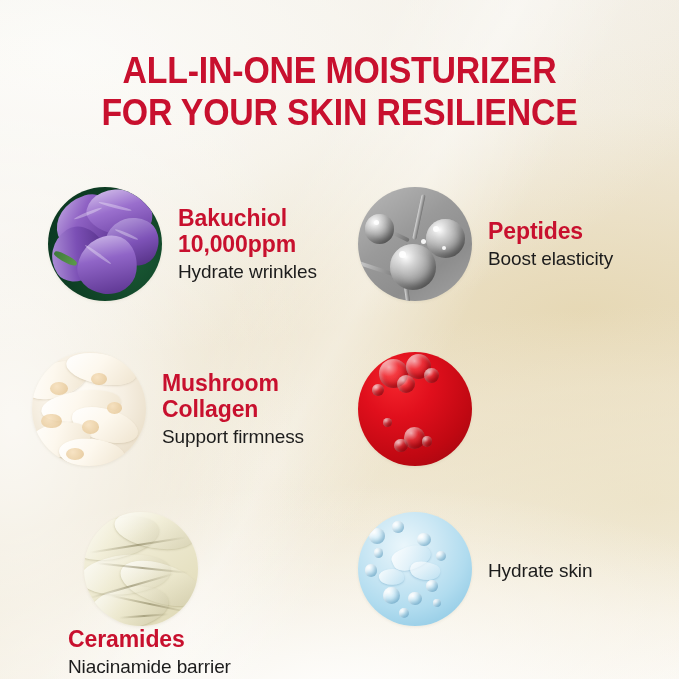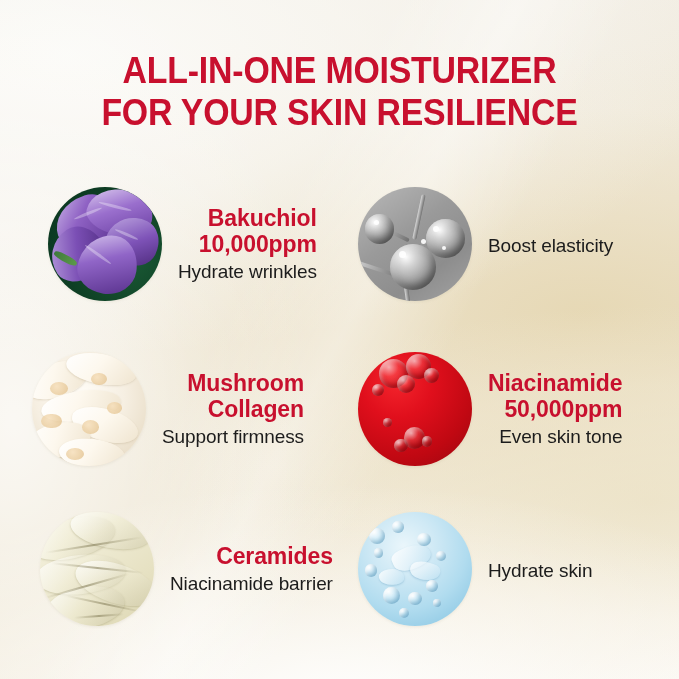--- a/index.html
+++ b/index.html
@@ -84,21 +84,21 @@
     font-weight:bold;
     font-size:36px;
     line-height:42px;
     letter-spacing:-0.2px;
     transform:scaleX(.94);
     white-space:nowrap;
   }
   .headline .hl-line { display:block; }
 
   
-  .grid { position:absolute; inset:0;text-align:right; }
+  .grid { position:absolute; inset:0; }
 
   .cell { position:absolute; display:flex; align-items:center; }
 
   .thumb {
     position:relative;
     width:114px; height:114px;
     border-radius:50%;
     overflow:hidden;
     flex:0 0 auto;
     box-shadow:0 1px 3px rgba(120,105,70,.10);
@@ -239,20 +239,21 @@
           <div class="mol-ball" style="left:60%; top:28%; width:34%; height:34%;"></div>
           <div class="mol-ball" style="left:6%;  top:24%; width:26%; height:26%;"></div>
           <div class="mol-spec" style="left:36%; top:56%; width:7px; height:7px;"></div>
           <div class="mol-spec" style="left:66%; top:34%; width:6px; height:6px;"></div>
           <div class="mol-spec" style="left:14%; top:29%; width:5px; height:5px;"></div>
           <div class="mol-spec" style="left:55%; top:46%; width:5px; height:5px;"></div>
           <div class="mol-spec" style="left:74%; top:52%; width:4px; height:4px;"></div>
         </div>
       </div>
       <div class="txt">
+        <div class="ing-name">Peptides</div>
         <div class="ing-desc">Boost elasticity</div>
       </div>
     </div>
 
     <div class="cell" style="left:32px; top:352px;">
       <div class="thumb">
         <div class="art art-mush">
           <div class="mush-frill" style="left:-8%; top:10%; width:58%; height:30%; transform:rotate(-18deg);"></div>
           <div class="mush-frill" style="left:30%; top:2%;  width:62%; height:26%; transform:rotate(10deg);"></div>
           <div class="mush-frill" style="left:8%;  top:34%; width:70%; height:26%; transform:rotate(-8deg);"></div>
@@ -281,28 +282,23 @@
           <div class="red-bub" style="left:42%; top:2%;  width:22%; height:22%;"></div>
           <div class="red-bub" style="left:34%; top:20%; width:16%; height:16%;"></div>
           <div class="red-bub" style="left:58%; top:14%; width:13%; height:13%;"></div>
           <div class="red-bub" style="left:12%; top:28%; width:11%; height:11%;"></div>
           <div class="red-bub" style="left:40%; top:66%; width:19%; height:19%;"></div>
           <div class="red-bub" style="left:32%; top:76%; width:12%; height:12%;"></div>
           <div class="red-bub" style="left:56%; top:74%; width:9%;  height:9%;"></div>
           <div class="red-bub" style="left:22%; top:58%; width:8%;  height:8%;"></div>
         </div>
       </div>
-      <div class="txt">
-        <div class="ing-name">Niacinamide
-50,000ppm</div>
-        <div class="ing-desc">Even skin tone</div>
-      </div>
-    </div>
-
-    <div class="cell" style="left:40px; top:512px;">
+    </div>
+
+    <div class="cell" style="left:52px; top:512px;flex-direction:column;">
       <div class="thumb">
         <div class="art art-cream">
           <div class="cream-fold" style="left:-10%; top:6%;  width:76%; height:34%; transform:rotate(-14deg);"></div>
           <div class="cream-fold" style="left:26%;  top:0%;  width:72%; height:32%; transform:rotate(10deg);"></div>
           <div class="cream-fold" style="left:-4%;  top:38%; width:80%; height:34%; transform:rotate(-6deg);"></div>
           <div class="cream-fold" style="left:30%;  top:46%; width:74%; height:34%; transform:rotate(18deg);"></div>
           <div class="cream-fold" style="left:4%;   top:66%; width:70%; height:36%; transform:rotate(-10deg);"></div>
           <div class="cream-line" style="left:4%;  top:28%; width:86%; transform:rotate(-9deg);"></div>
           <div class="cream-line" style="left:10%; top:48%; width:82%; transform:rotate(6deg);"></div>
           <div class="cream-line" style="left:2%;  top:64%; width:78%; transform:rotate(-16deg);"></div>

